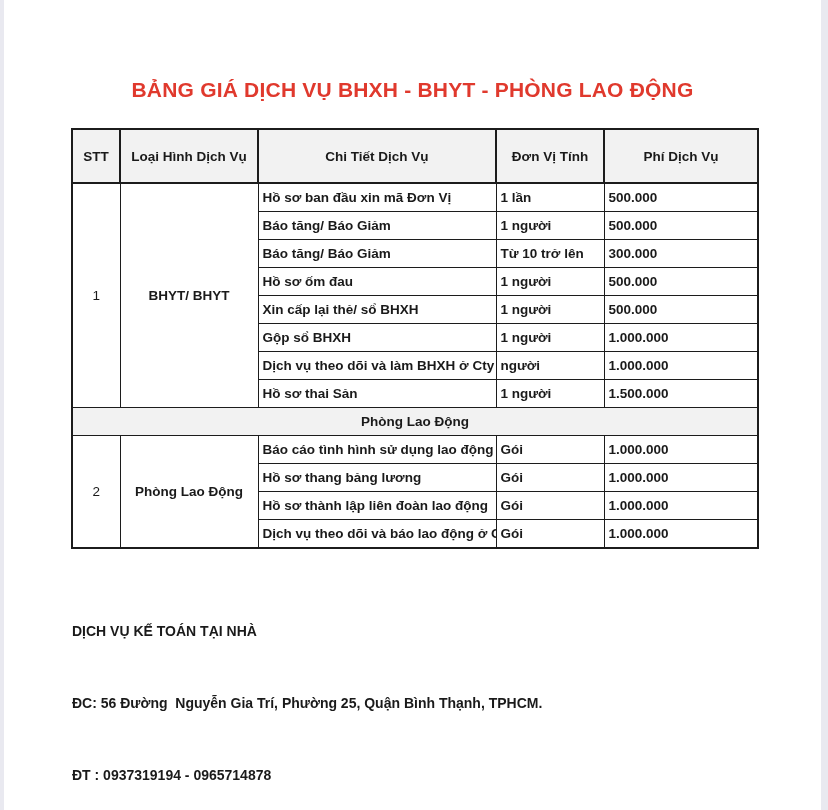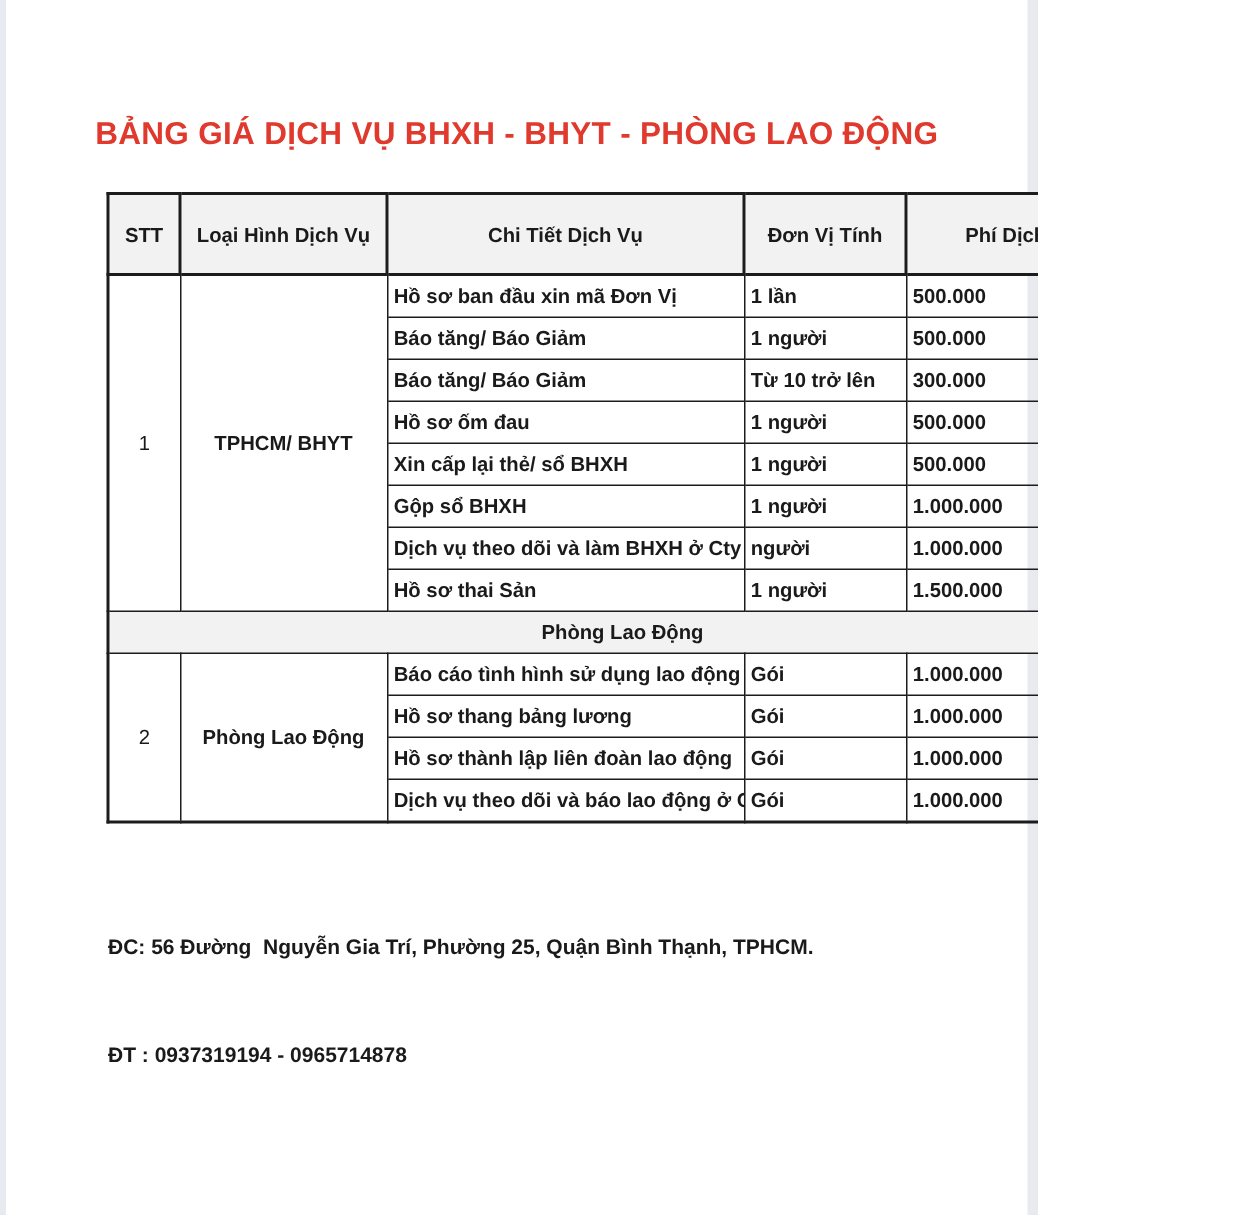--- a/index.html
+++ b/index.html
@@ -2,21 +2,21 @@
 <html><head>
 <meta charset="utf-8">
 <style>
   html, body { margin: 0; padding: 0; }
   body {
     font-family: "Liberation Sans", "DejaVu Sans", sans-serif;
     background: #ffffff;
   }
   .viewport {
     position: relative;
-    width: 692px;
+    width: 828px;
     height: 810px;
     background: #e9e9f0;
     overflow: hidden;
   }
   .page {
     position: absolute;
     left: 4px;
     right: 7px;
     top: 0;
     bottom: 0;
@@ -94,21 +94,21 @@
           <th>STT</th>
           <th>Loại Hình Dịch Vụ</th>
           <th>Chi Tiết Dịch Vụ</th>
           <th>Đơn Vị Tính</th>
           <th>Phí Dịch Vụ</th>
         </tr>
       </thead>
       <tbody>
         <tr>
           <td class="stt" rowspan="8">1</td>
-          <td class="type" rowspan="8">TPHCM/ BHYT</td>
+          <td class="type" rowspan="8">BHYT/ BHYT</td>
           <td class="detail">Hồ sơ ban đầu xin mã Đơn Vị</td>
           <td class="unit">1 lần</td>
           <td class="fee">500.000</td>
         </tr>
         <tr>
           <td class="detail">Báo tăng/ Báo Giảm</td>
           <td class="unit">1 người</td>
           <td class="fee">500.000</td>
         </tr>
         <tr>
@@ -163,18 +163,19 @@
         </tr>
         <tr>
           <td class="detail">Dịch vụ theo dõi và báo lao động ở Cty</td>
           <td class="unit">Gói</td>
           <td class="fee">1.000.000</td>
         </tr>
       </tbody>
     </table>
 
     <div class="footer">
+      <div>DỊCH VỤ KẾ TOÁN TẠI NHÀ</div>
       <div>ĐC: 56 Đường  Nguyễn Gia Trí, Phường 25, Quận Bình Thạnh, TPHCM.</div>
       <div>ĐT : 0937319194 - 0965714878</div>
     </div>
 
   </div>
 </div>
 
 </body></html>

